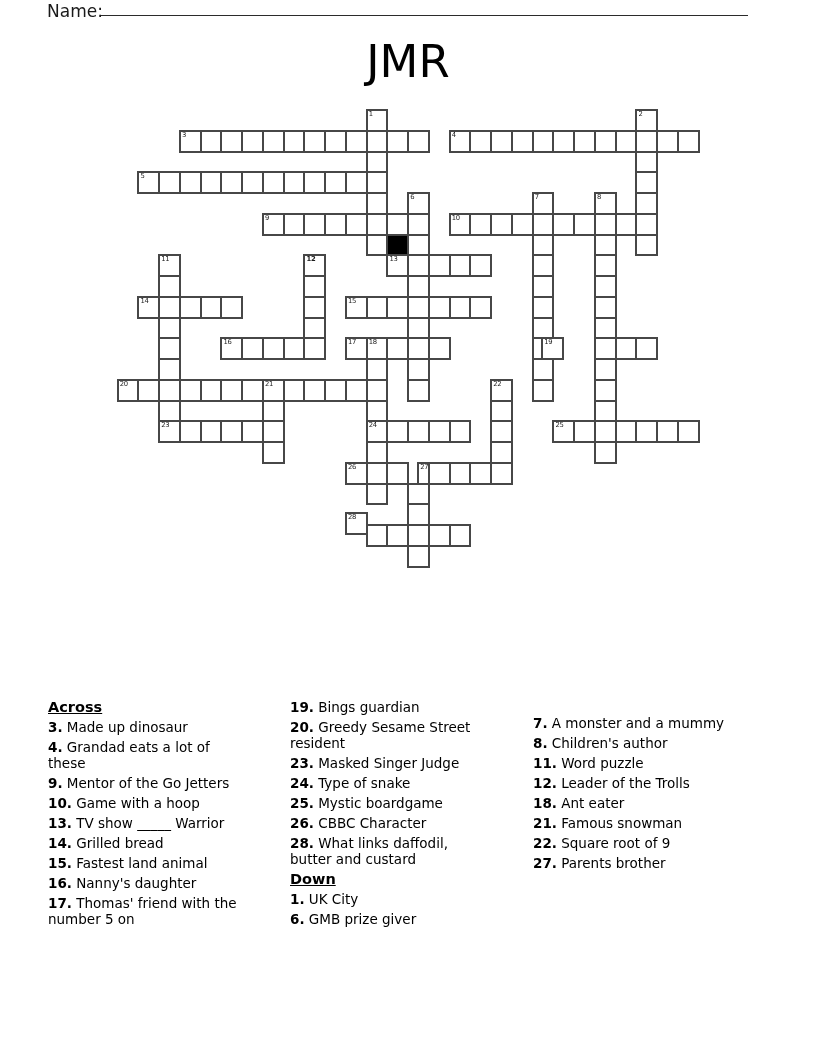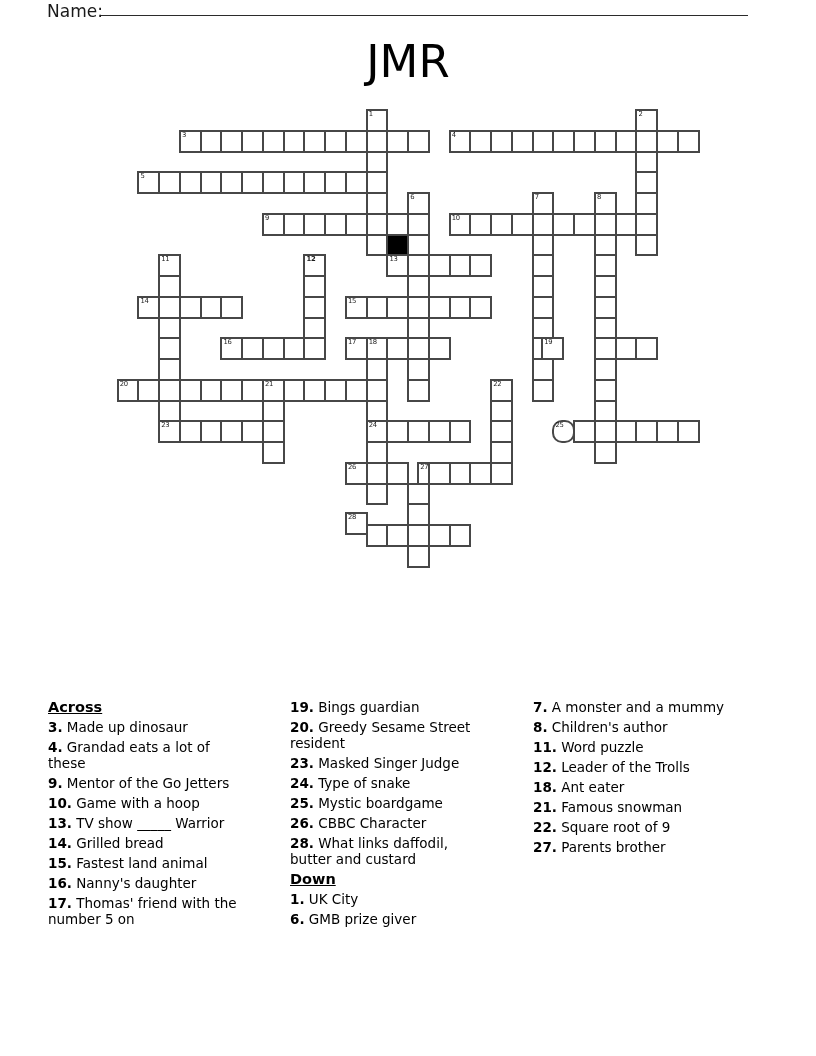--- a/index.html
+++ b/index.html
@@ -32,21 +32,21 @@
   .cell.black { background:#000; }
   .cell .num {
     position:absolute; top:0px; left:1.2px;
     font-size:6.8px; line-height:7.5px; color:#1c1c1c;
     letter-spacing:-0.2px;
   }
   
   .clue-col { position:absolute; top:699px; width:237px; }
   #clue-col-1 { left:48px; }
   #clue-col-2 { left:290px; }
-  #clue-col-3 { left:533px; }
+  #clue-col-3 { left:533px;margin-top:16px; }
   .clue-header {
     font-size:14.5px; line-height:16px; font-weight:bold;
     text-decoration:underline; margin:0 0 4px 0;
   }
   .clue {
     font-size:13.5px; line-height:16px; margin:0 0 4px 0;
   }
   .clue b { font-weight:bold; }
   .clue .txt { white-space:pre-line; }
 </style>
@@ -260,21 +260,21 @@
       <div class="cell" style="left: 241px; top: 420.25px;"></div>
       <div class="cell" style="left: 261.75px; top: 420.25px;"></div>
       <div class="cell" style="left: 365.5px; top: 420.25px;">
         <span class="num">24</span>
       </div>
       <div class="cell" style="left: 386.25px; top: 420.25px;"></div>
       <div class="cell" style="left: 407px; top: 420.25px;"></div>
       <div class="cell" style="left: 427.75px; top: 420.25px;"></div>
       <div class="cell" style="left: 448.5px; top: 420.25px;"></div>
       <div class="cell" style="left: 490px; top: 420.25px;"></div>
-      <div class="cell" style="left: 552.25px; top: 420.25px; border-radius: 10px;">
+      <div class="cell" style="left: 552.25px; top: 420.25px;">
         <span class="num">25</span>
       </div>
       <div class="cell" style="left: 573px; top: 420.25px;"></div>
       <div class="cell" style="left: 593.75px; top: 420.25px;"></div>
       <div class="cell" style="left: 614.5px; top: 420.25px;"></div>
       <div class="cell" style="left: 635.25px; top: 420.25px;"></div>
       <div class="cell" style="left: 656px; top: 420.25px;"></div>
       <div class="cell" style="left: 676.75px; top: 420.25px;"></div>
       <div class="cell" style="left: 261.75px; top: 441px;"></div>
       <div class="cell" style="left: 365.5px; top: 441px;"></div>

